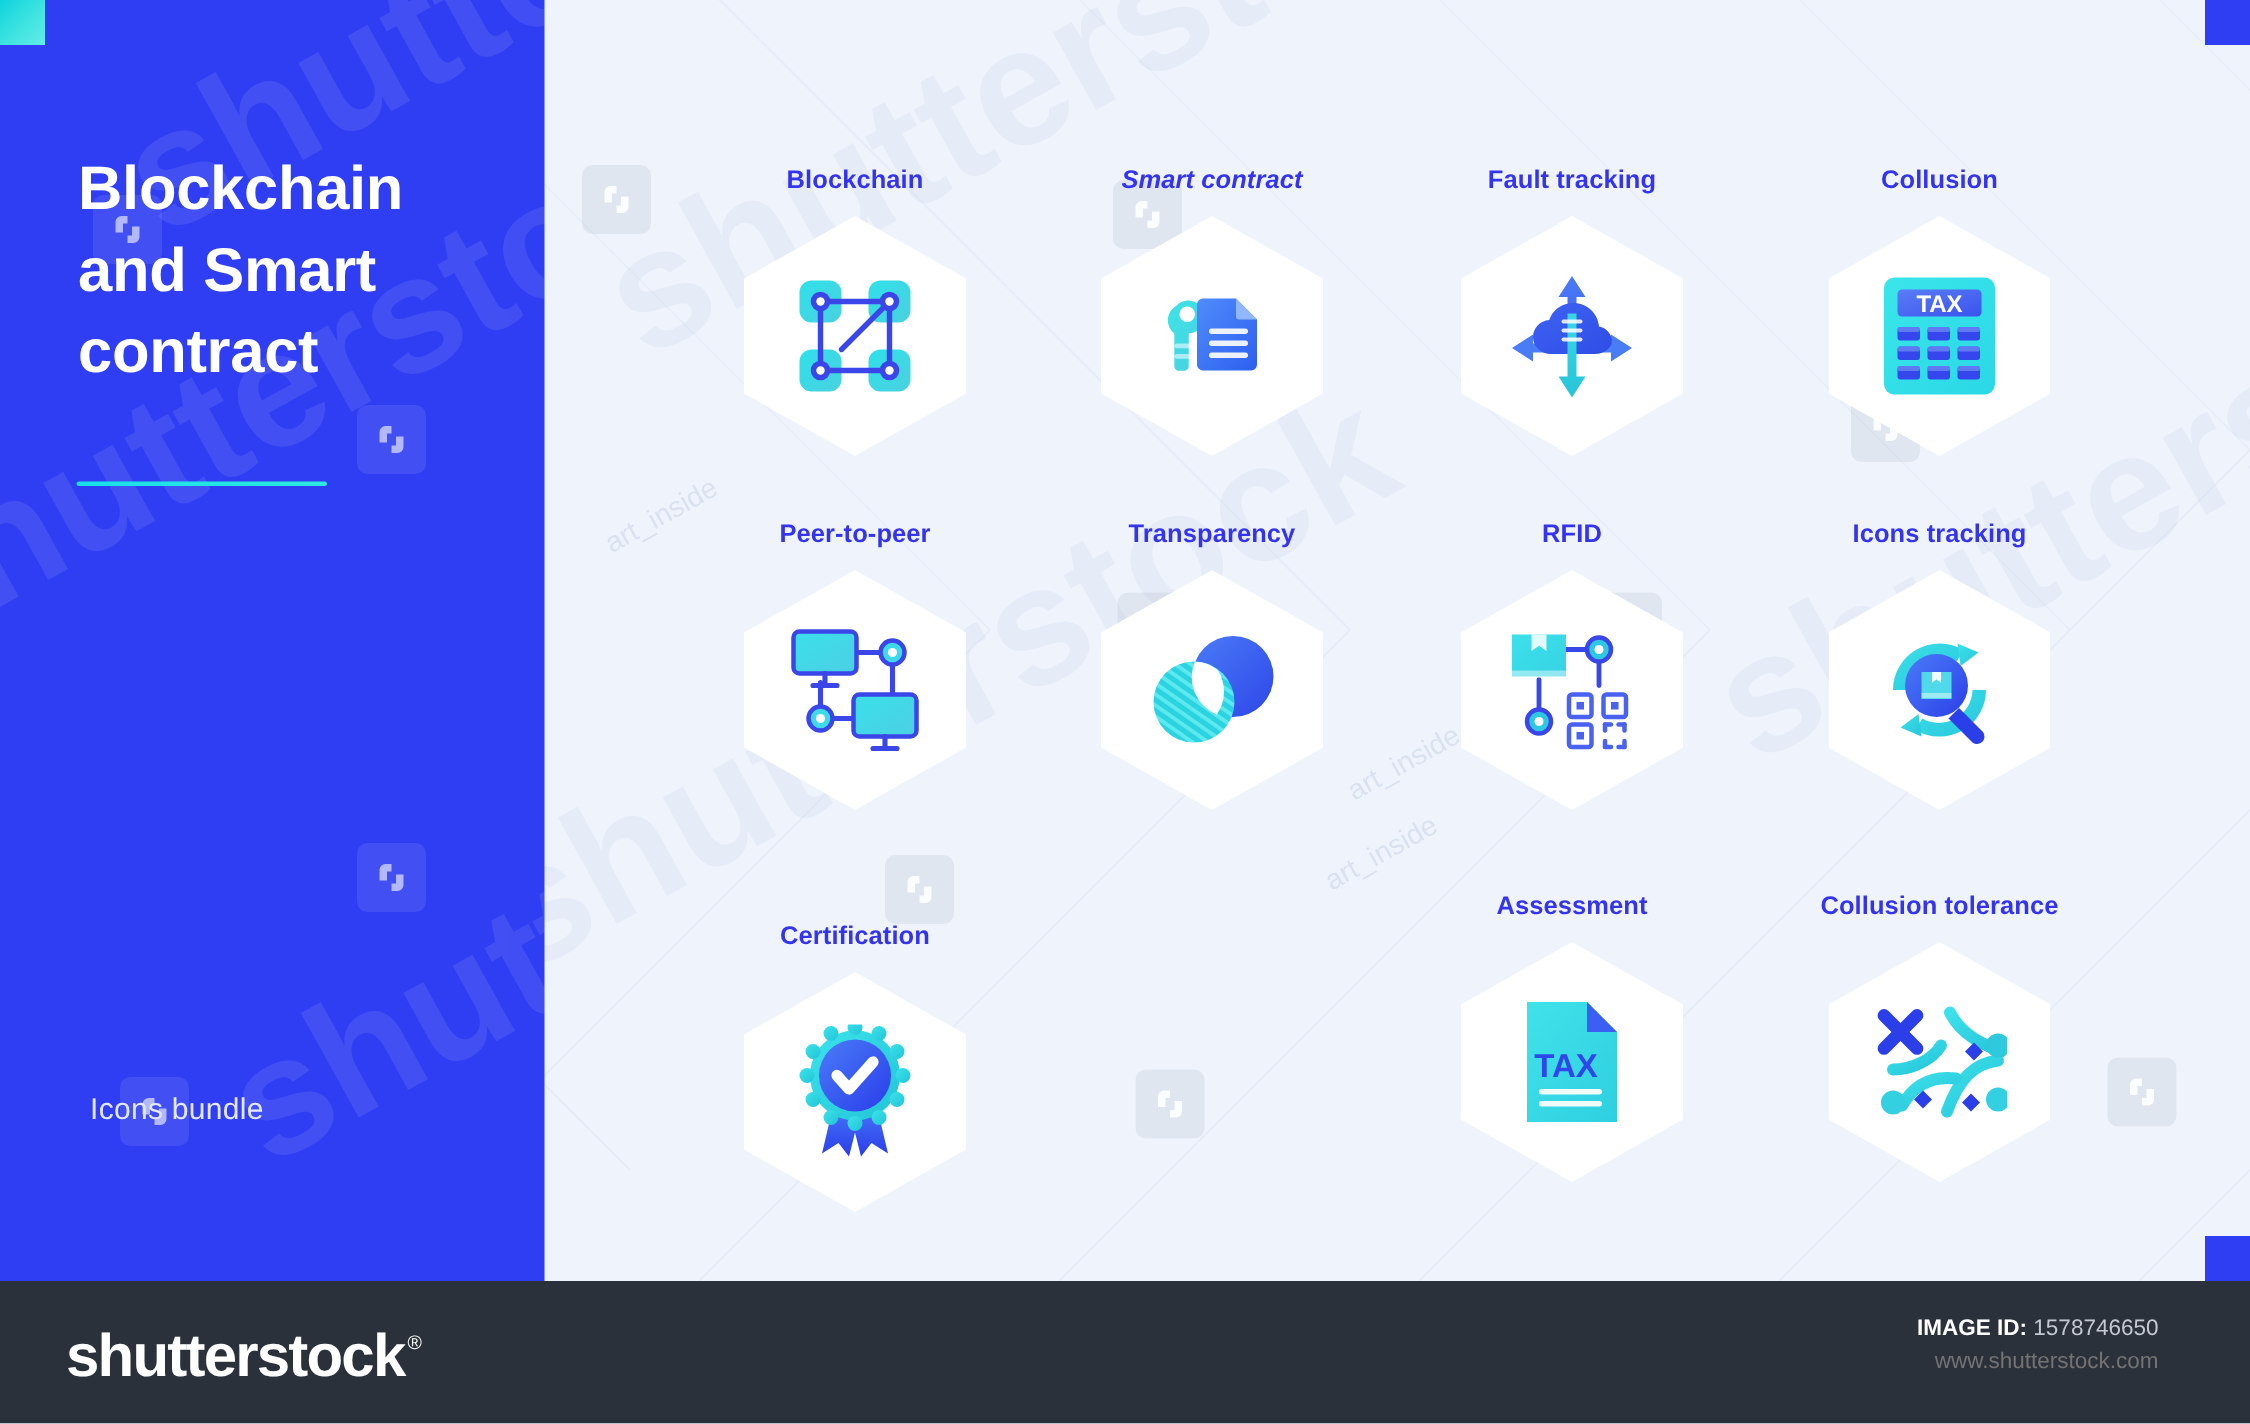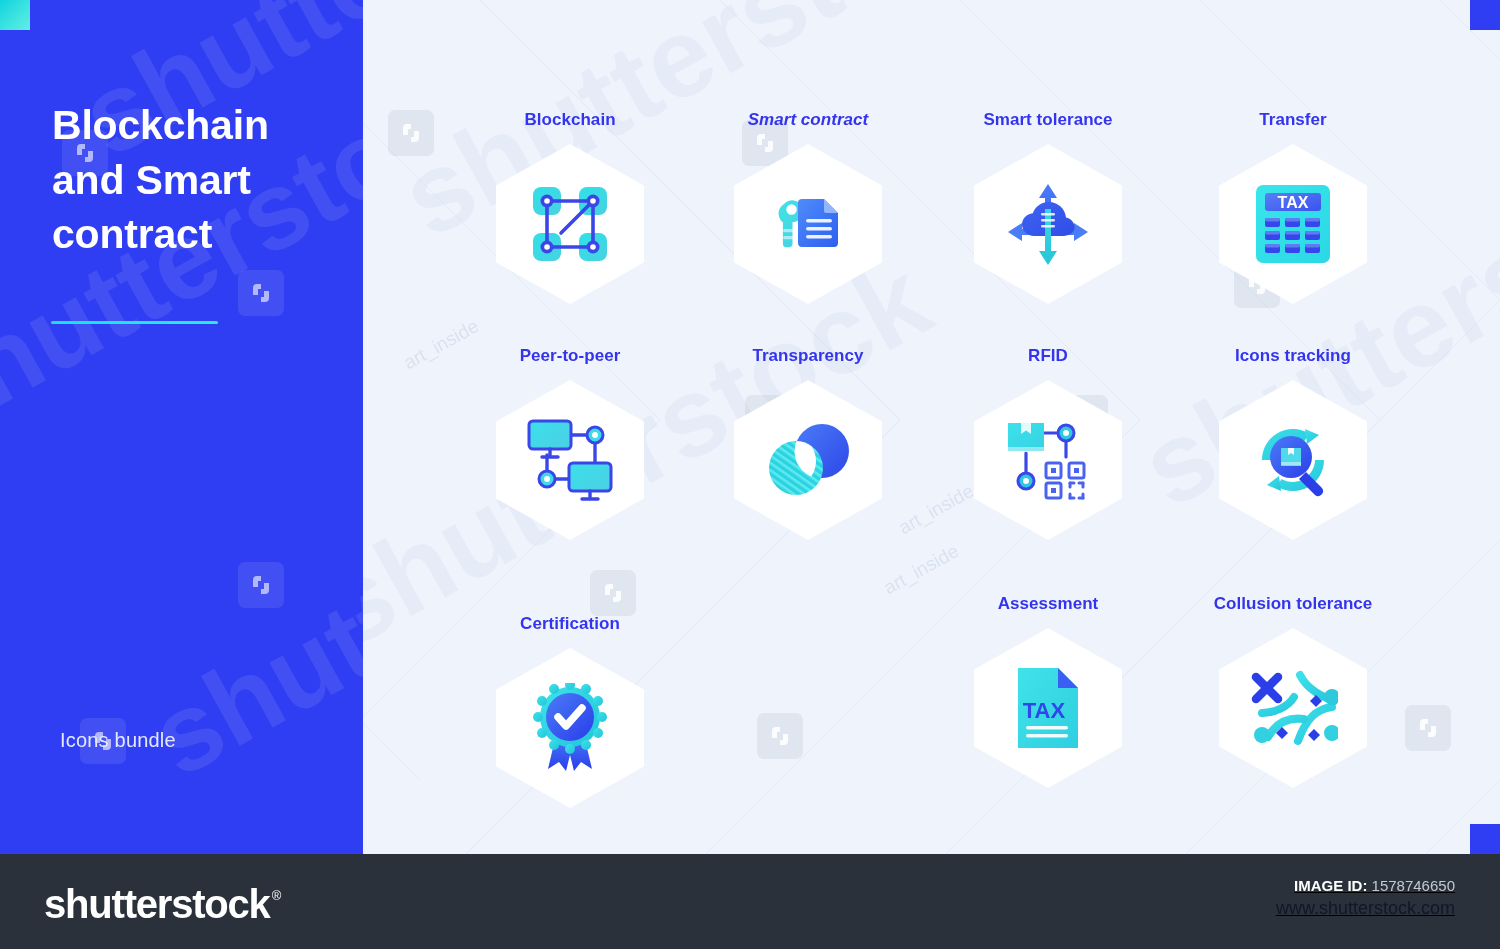--- a/index.html
+++ b/index.html
@@ -170,33 +170,32 @@
     line-height: 40px;
   }
   .ss-logo .reg {
     color: #ffffff;
     font-size: 13px;
     line-height: 13px;
     margin-left: 2px;
     position: relative; top: -18px;
   }
   .footer-right {
-    position: absolute; right: 45px; top: 875px;
+    position: absolute; right: 61px; top: 875px;
     text-align: right;
-    text-decoration: underline;
   }
   .footer-right .id-line {
     font-size: 15px;
     color: #c4c9d1;
     line-height: 22px;
   }
   .footer-right .id-line b { color: #ffffff; font-weight: 700; }
   .footer-right .url-line {
-    font-size: 18px;
-    color: #0f172a;
+    font-size: 15px;
+    color: #737373;
     line-height: 22px;
   }
 </style>
 </head>
 <body>
 
 <div id="stage">
 
   <div class="canvas">
 
@@ -376,21 +375,21 @@
                 <rect x="40" y="37" width="26" height="3.6" rx="1.8"></rect>
                 <rect x="40" y="45" width="26" height="3.6" rx="1.8"></rect>
                 <rect x="40" y="53" width="26" height="3.6" rx="1.8"></rect>
               </g>
             </svg>
           </div>
         </div>
       </div>
 
       <div class="cell" style="left:548px; top:110px;">
-        <div class="cell-label">Smart tolerance</div>
+        <div class="cell-label">Fault tracking</div>
         <div class="hex-wrap">
           <div class="hex"></div>
           <div class="hex-inner">
             <svg width="90" height="90" viewBox="0 0 90 90" fill="none">
               <defs>
                 <linearGradient id="cl1" x1="0" y1="0" x2="1" y2="1">
                   <stop offset="0" stop-color="#3f63f2"></stop>
                     <stop offset="1" stop-color="#2f4de6"></stop>
                 </linearGradient>
                 <linearGradient id="ar1" x1="0" y1="0" x2="0" y2="1">
@@ -416,21 +415,21 @@
                 <rect x="38" y="34" width="14" height="2.6" rx="1.3"></rect>
                 <rect x="38" y="40" width="14" height="2.6" rx="1.3"></rect>
                 <rect x="38" y="46" width="14" height="2.6" rx="1.3"></rect>
               </g>
             </svg>
           </div>
         </div>
       </div>
 
       <div class="cell" style="left:793px; top:110px;">
-        <div class="cell-label">Transfer</div>
+        <div class="cell-label">Collusion</div>
         <div class="hex-wrap">
           <div class="hex"></div>
           <div class="hex-inner">
             <svg width="82" height="90" viewBox="0 0 82 90" fill="none">
               <defs>
                 <linearGradient id="calc1" x1="0" y1="0" x2="1" y2="1">
                   <stop offset="0" stop-color="#3ae6ea"></stop>
                     <stop offset="1" stop-color="#2ad8e6"></stop>
                 </linearGradient>
                 <linearGradient id="scr1" x1="0" y1="0" x2="1" y2="1">

